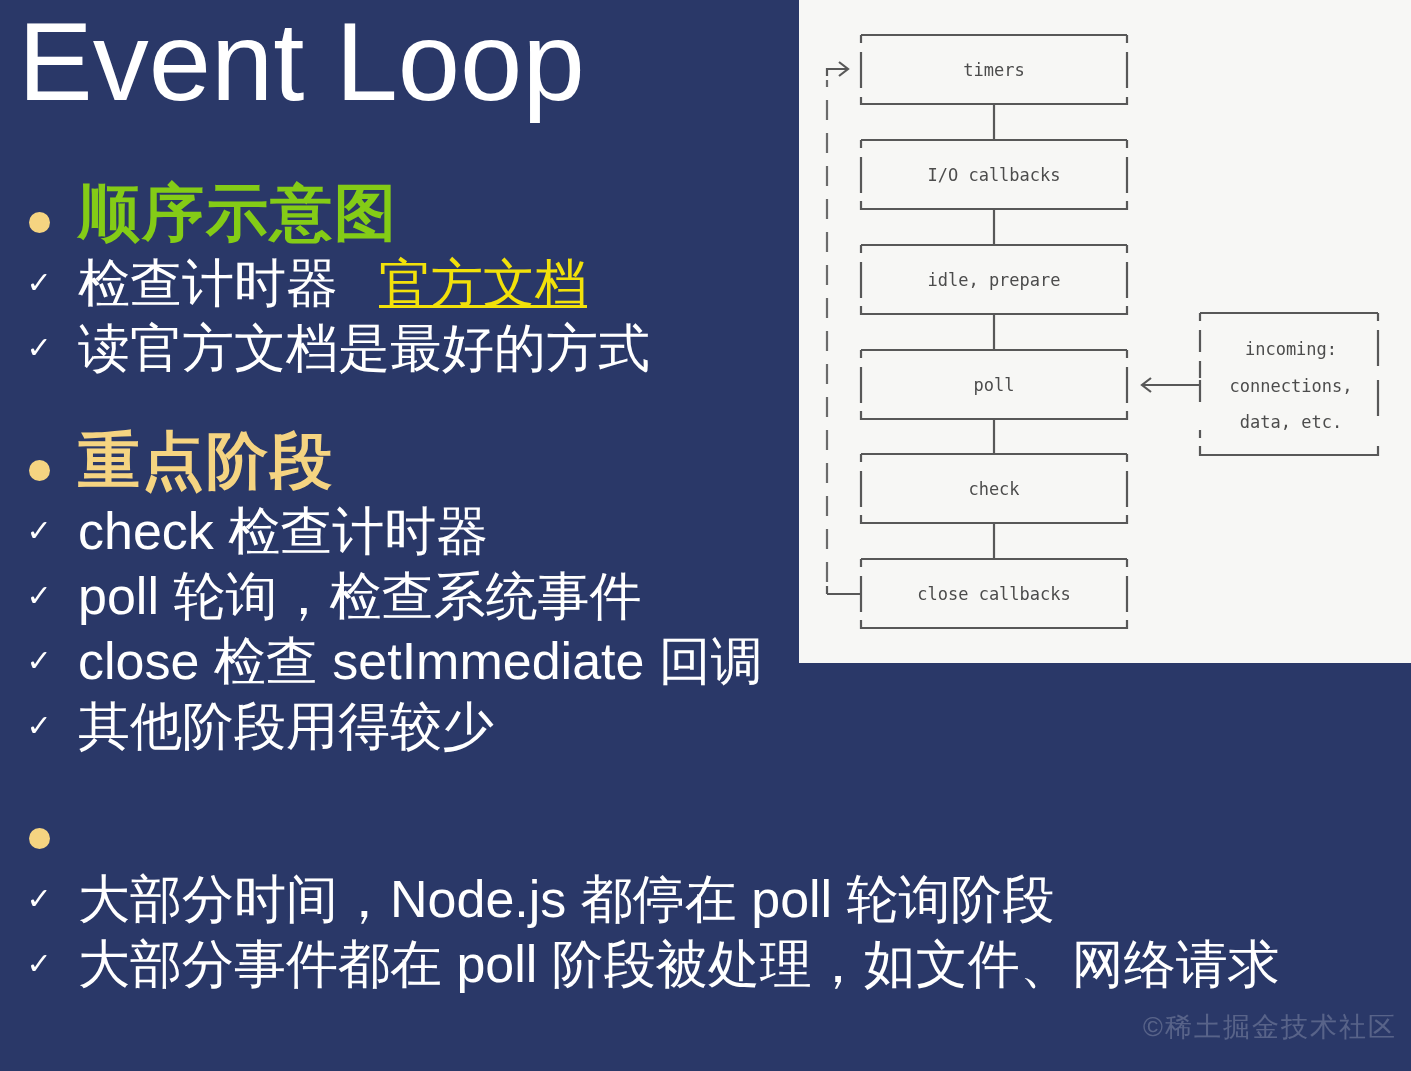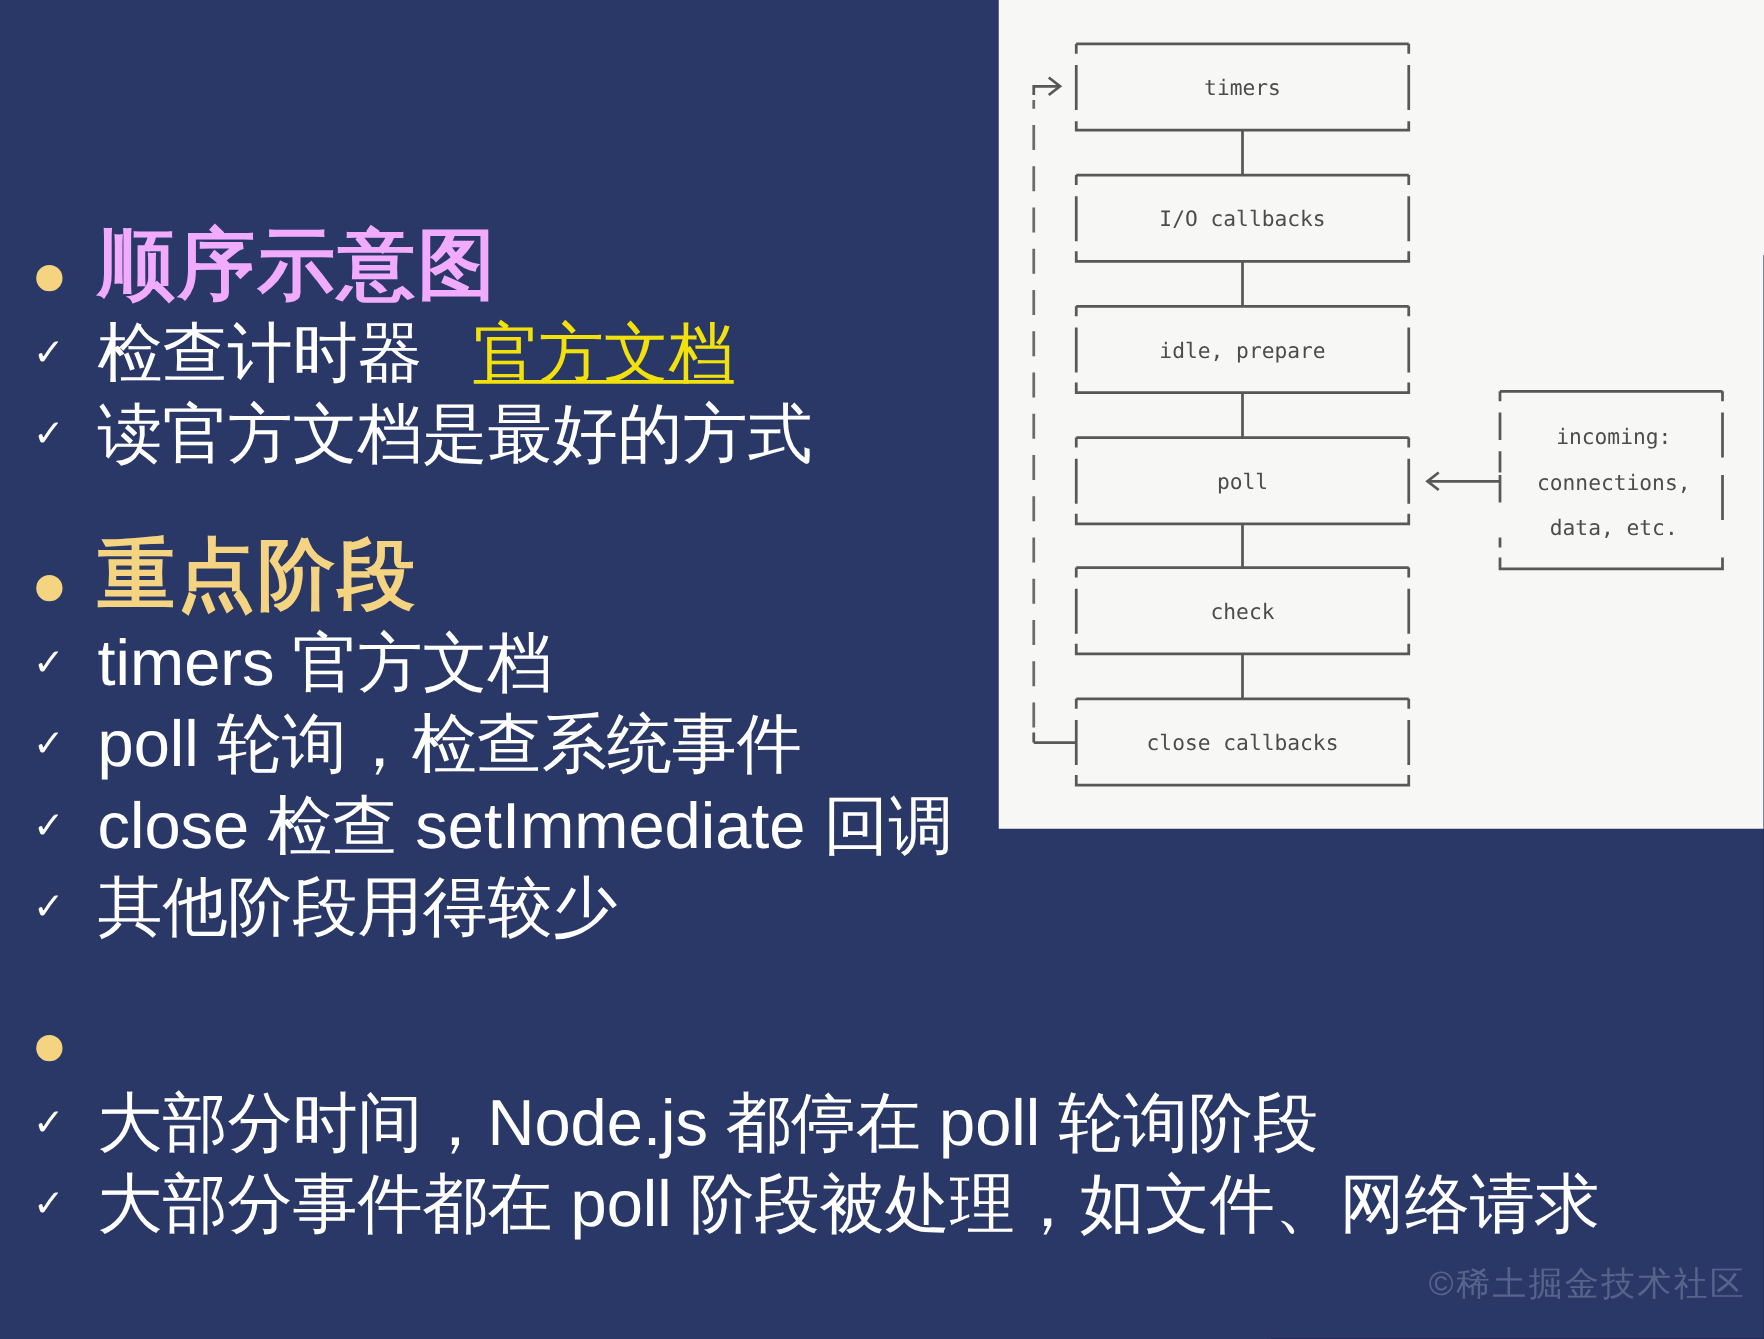--- a/index.html
+++ b/index.html
@@ -144,29 +144,30 @@
     stroke-width: 2.2;
     fill: none;
     stroke-dasharray: 20 13;
   }
 </style>
 </head>
 <body>
 
 <div id="slide" style="background: rgb(42, 56, 104);">
 
+  <div id="slide-title">Event Loop</div>
 
   <div class="body-area">
 
     <div class="block">
       <div class="l1">
         <div class="l1-bullet">
             <span class="dot" style="background: rgb(245, 212, 129);"></span>
           </div>
-        <div class="l1-text" style="color: #f0abfc;">顺序示意图</div>
+        <div class="l1-text" style="color: #84cc16;">顺序示意图</div>
       </div>
 
       <div class="l2">
         <div class="l2-bullet">✓</div>
         <div class="l2-text"><span>检查计时器</span><a class="link" href="#" style="color: rgb(242, 225, 10); margin-left: 41px;">官方文档</a></div>
       </div>
 
       <div class="l2">
         <div class="l2-bullet">✓</div>
         <div class="l2-text">读官方文档是最好的方式</div>
@@ -178,21 +179,21 @@
     <div class="block">
       <div class="l1">
         <div class="l1-bullet">
             <span class="dot" style="background: rgb(245, 212, 129);"></span>
           </div>
         <div class="l1-text" style="color: rgb(245, 212, 129);">重点阶段</div>
       </div>
 
       <div class="l2">
         <div class="l2-bullet">✓</div>
-        <div class="l2-text">timers 官方文档</div>
+        <div class="l2-text">check 检查计时器</div>
       </div>
       <div class="l2">
         <div class="l2-bullet">✓</div>
         <div class="l2-text">poll 轮询，检查系统事件</div>
       </div>
       <div class="l2">
         <div class="l2-bullet">✓</div>
         <div class="l2-text">close 检查 setImmediate 回调</div>
       </div>
       <div class="l2">

